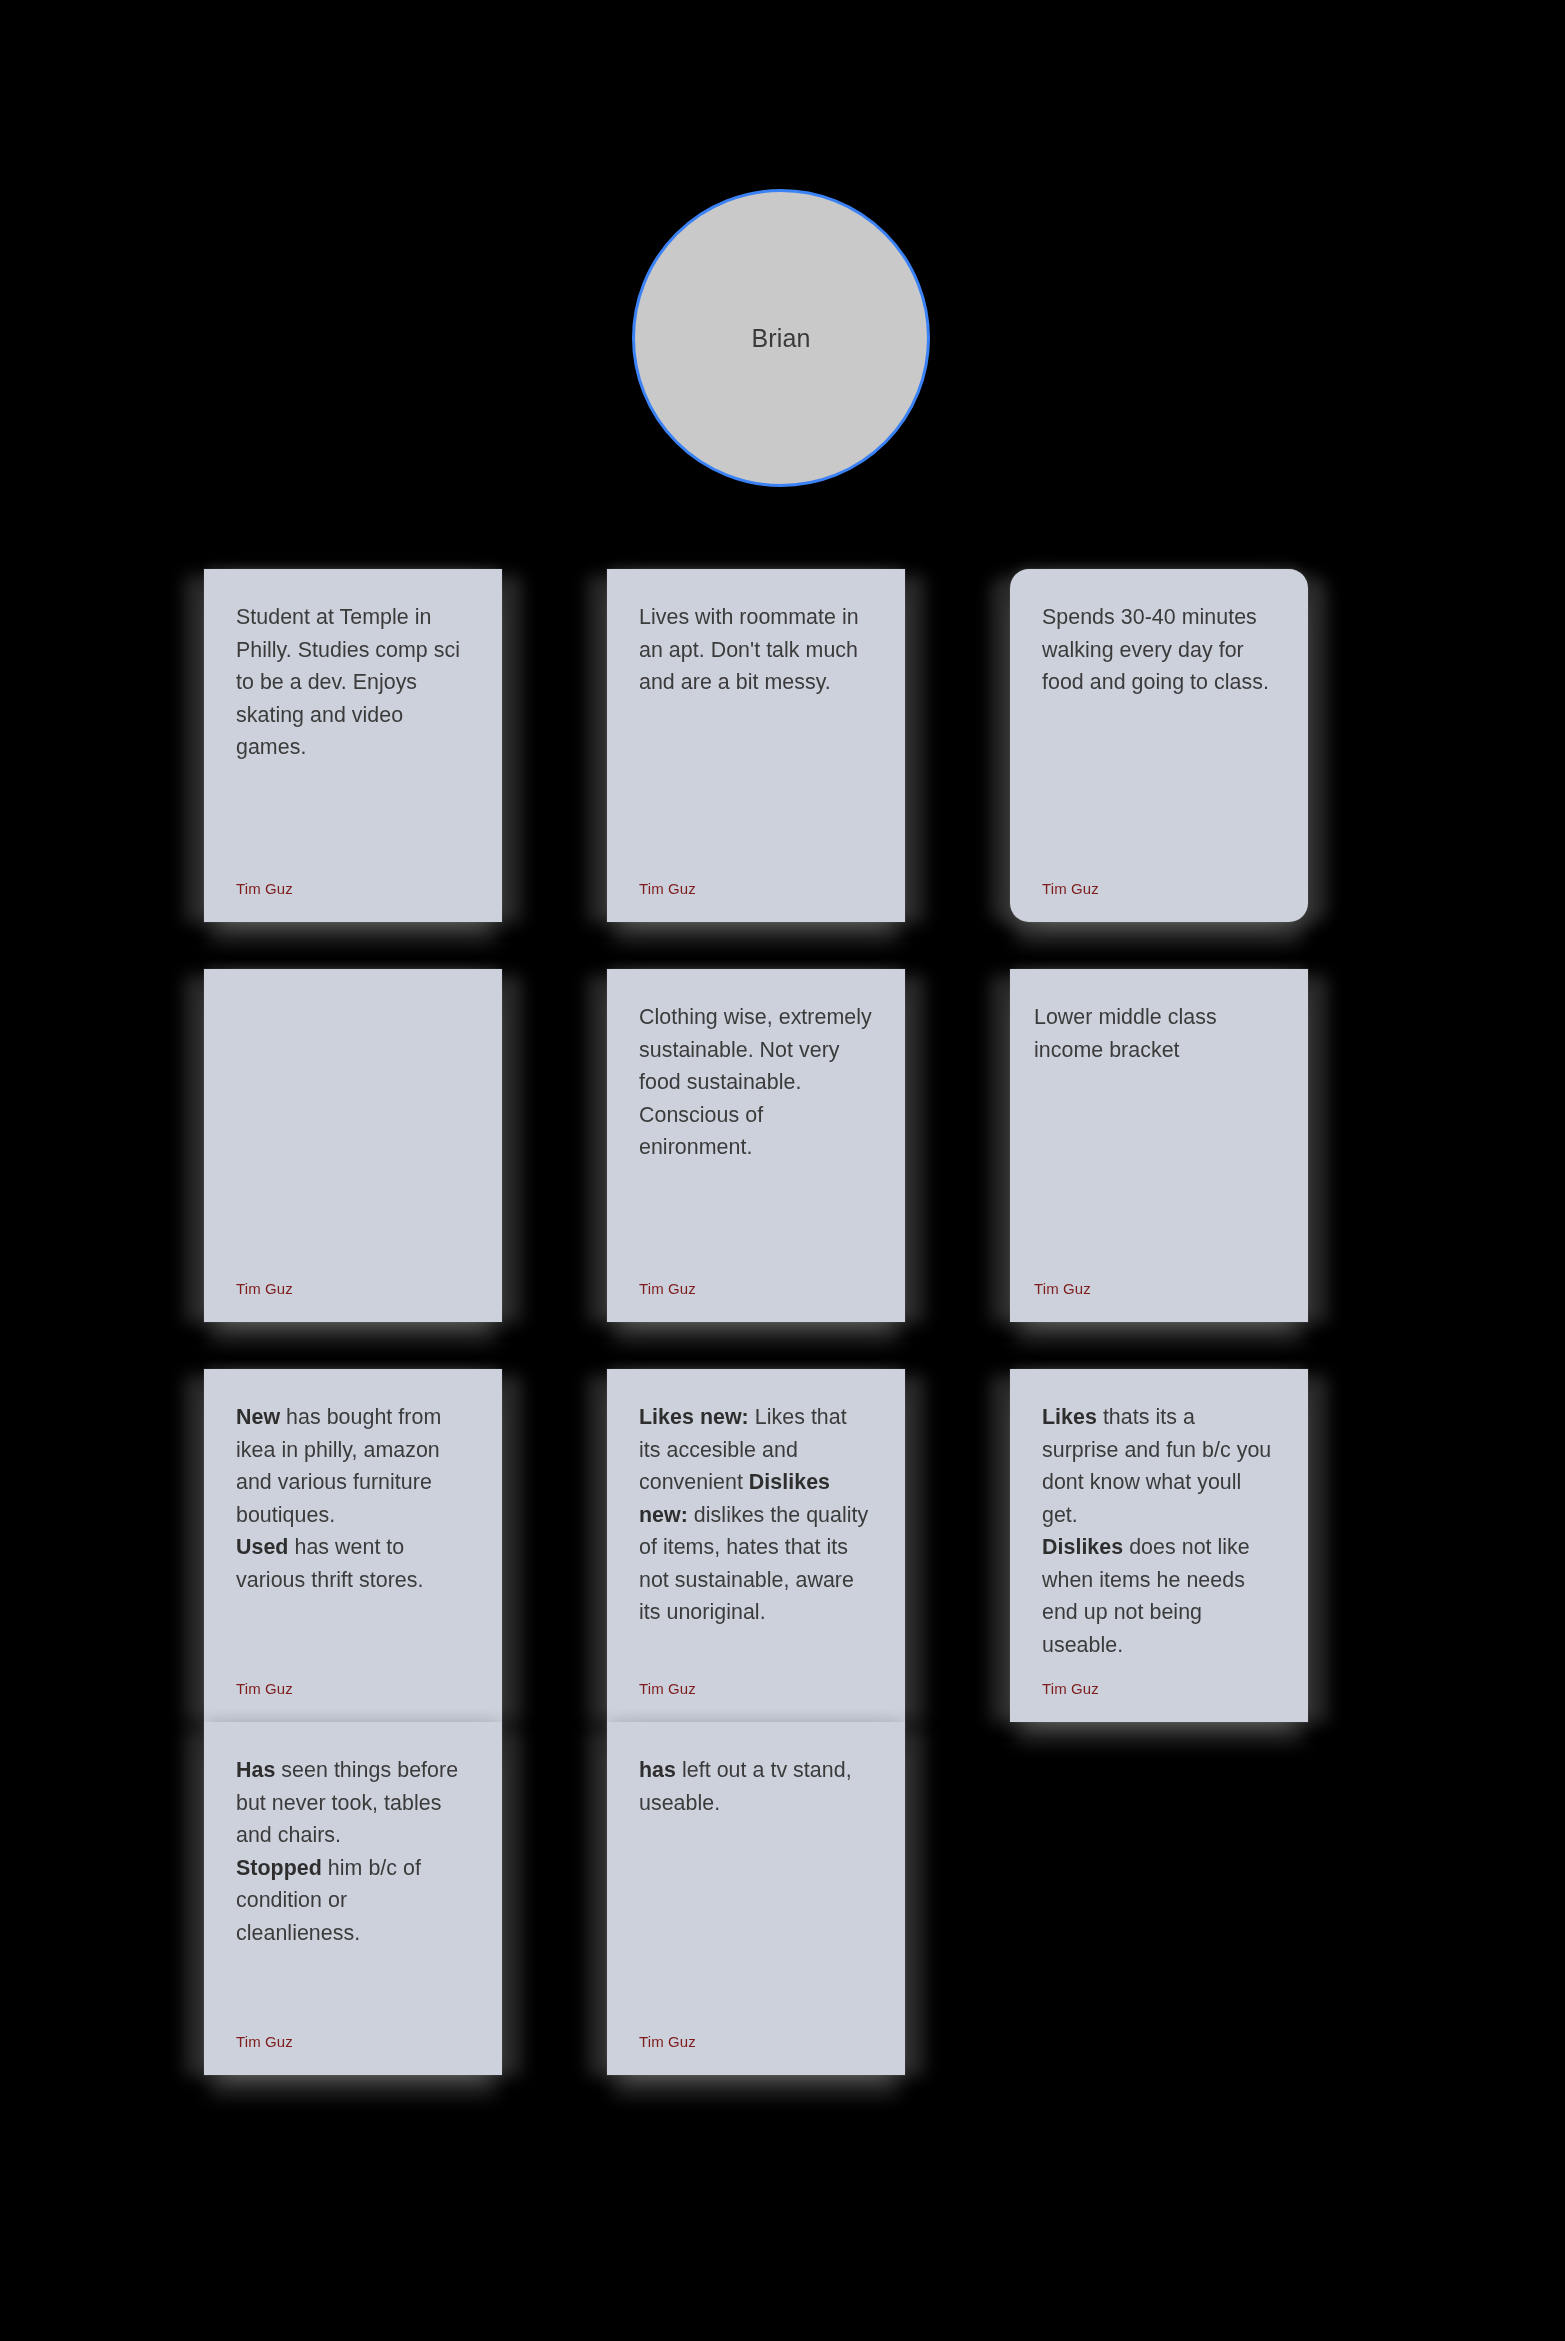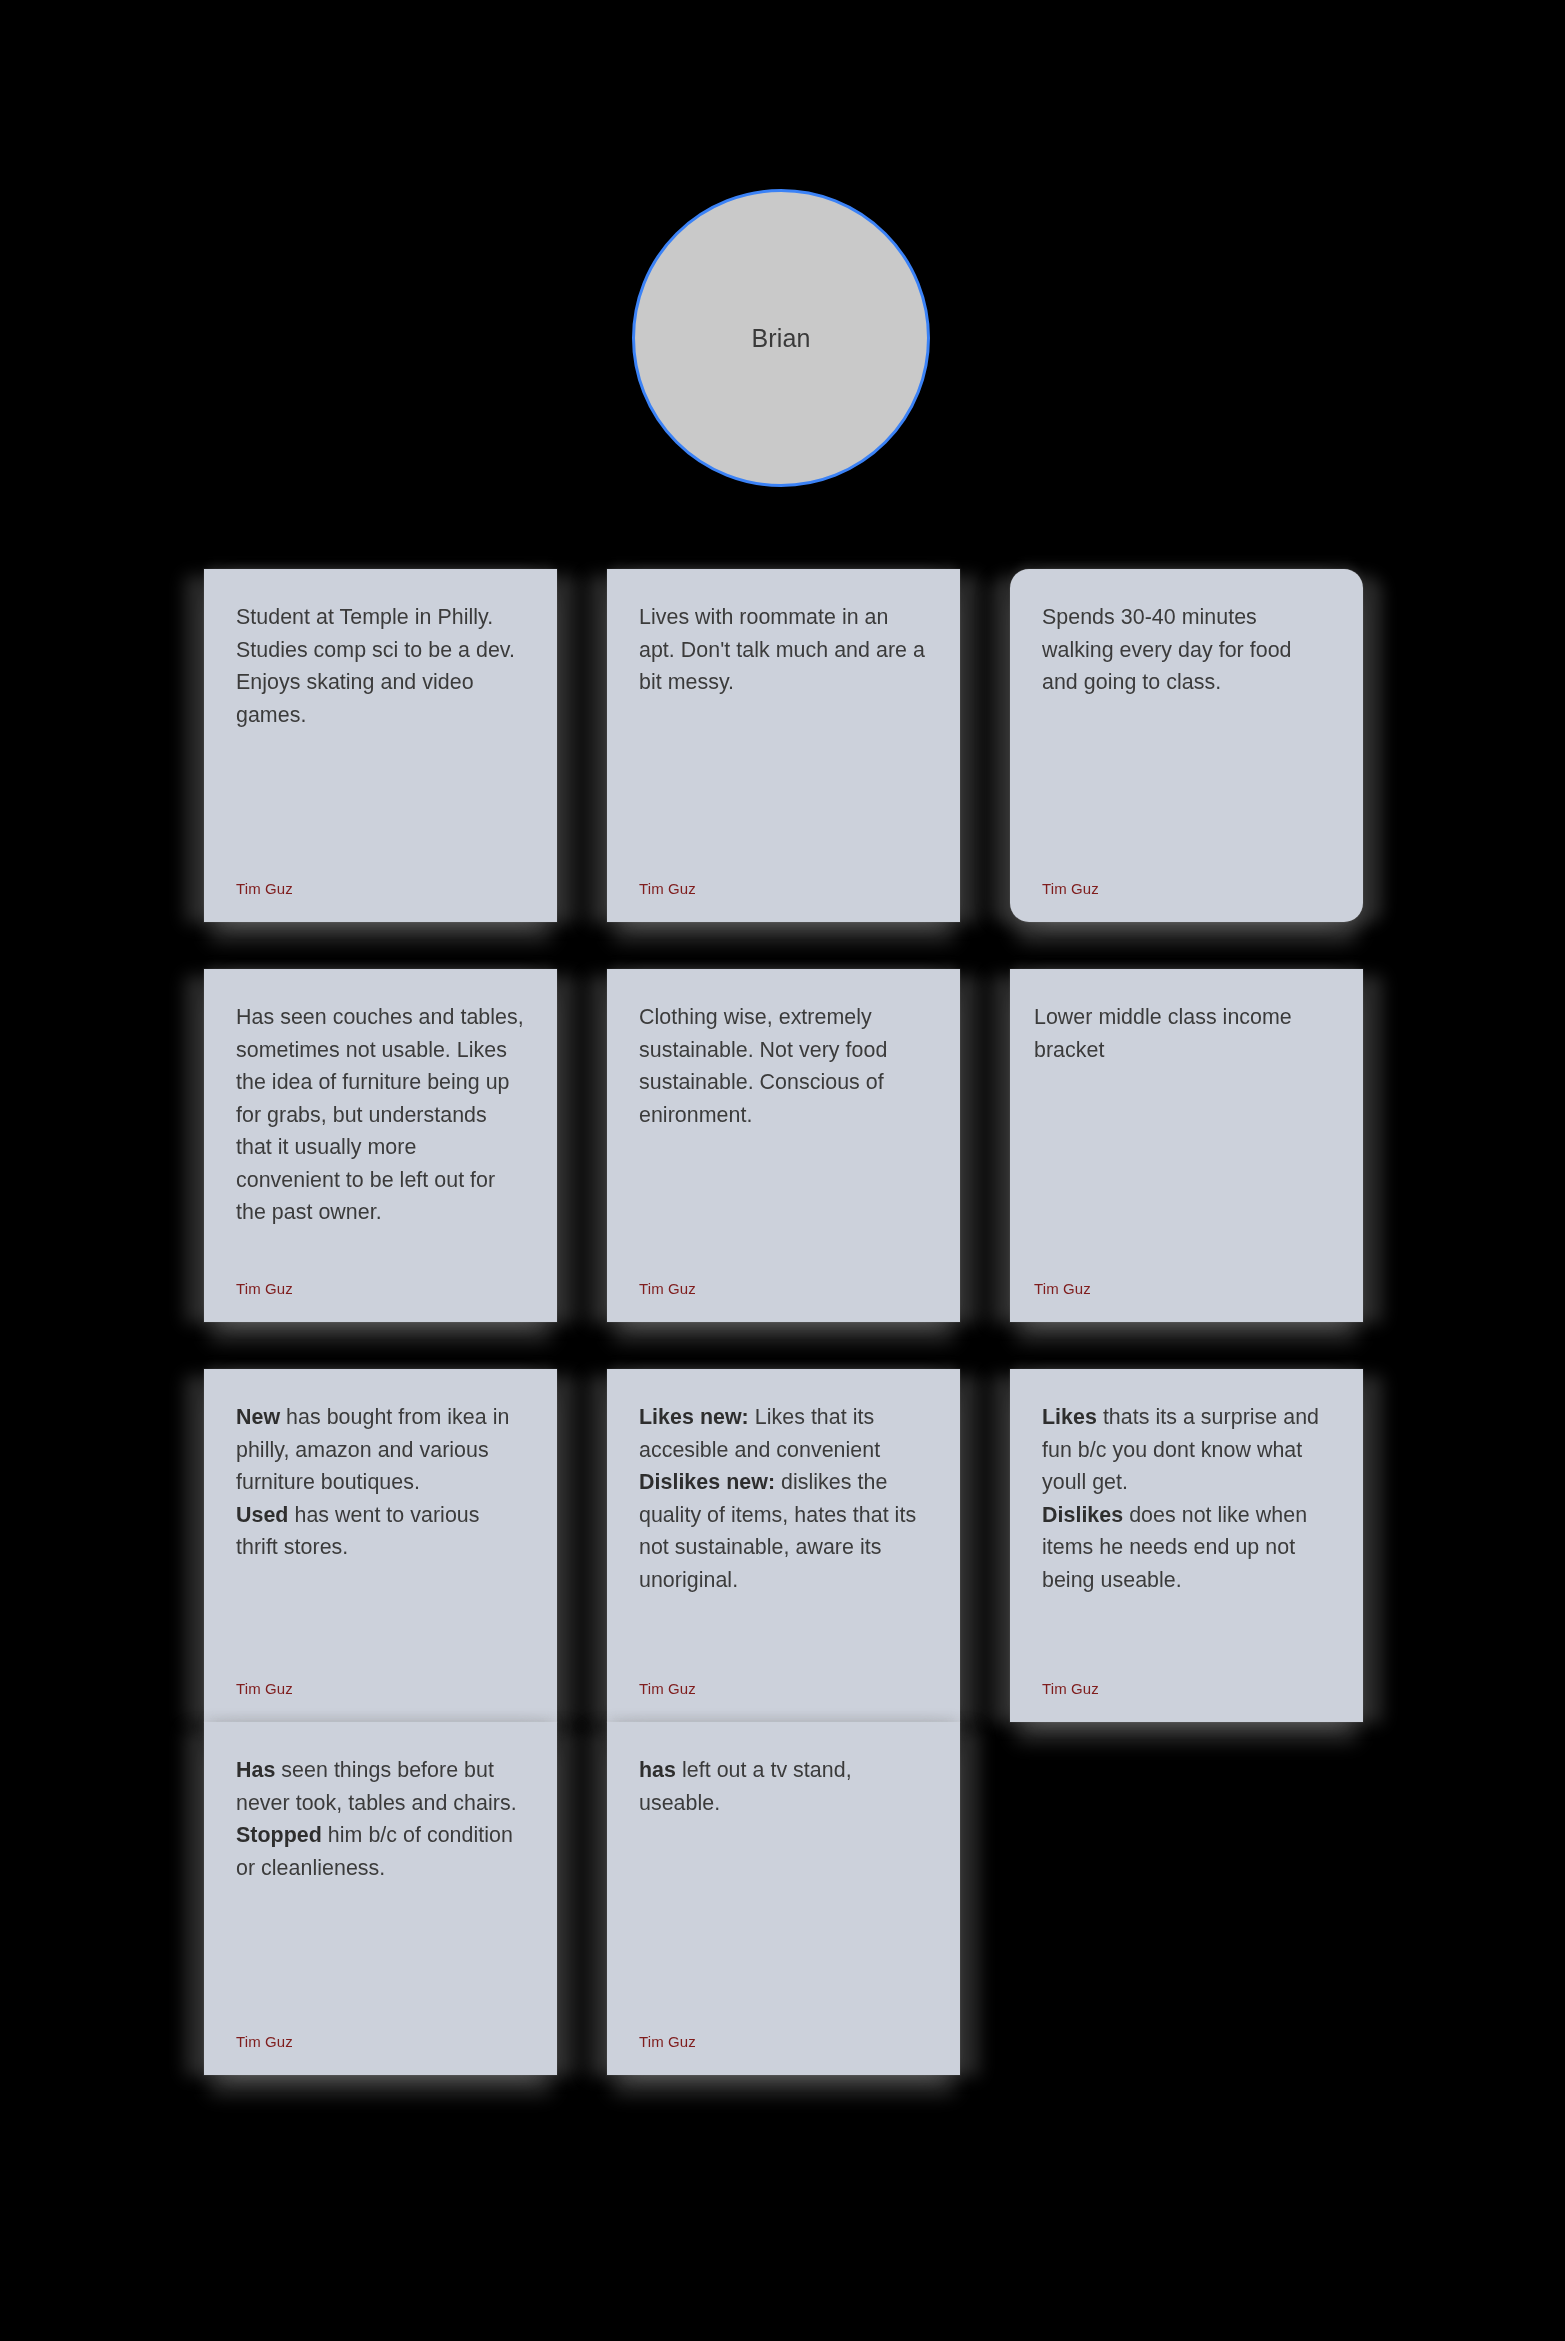--- a/index.html
+++ b/index.html
@@ -52,21 +52,21 @@
     align-items: flex-start;
   }
   .card-slot {
     width: 353px;
     margin-right: 50px;
   }
   .card-slot:last-child { margin-right: 0; }
 
   .sticky-card {
     position: relative;
-    width: 353px;
+    width: 298px;
     background: #CCD1DB;
     box-sizing: border-box;
     padding: 32px 32px 25px 32px;
     display: flex;
     flex-direction: column;
     
     box-shadow:
       0 0 0 0.7px rgba(255,255,255,0.06),
       -22px 4.4px 16px -3px rgba(140,140,140,0.30),
       22px 4.4px 16px -3px rgba(140,140,140,0.30),
@@ -139,21 +139,20 @@
         <div class="sticky-card" style="min-height: 353px; border-radius: 19px;">
           <div class="card-body"><span>Spends 30-40 minutes walking every day for food and going to class.</span></div>
           <div class="card-spacer"></div>
           <div class="card-author">Tim Guz</div>
         </div>
       </div>
     </div>
     <div class="card-row" style="margin-bottom: 47px;">
       <div class="card-slot">
         <div class="sticky-card" style="min-height: 353px;">
-          <div class="card-body"><span>Has seen couches and tables, sometimes not usable. Likes the idea of furniture being up for grabs, but understands that it usually more convenient to be left out for the past owner.</span></div>
           <div class="card-spacer"></div>
           <div class="card-author">Tim Guz</div>
         </div>
       </div>
       <div class="card-slot">
         <div class="sticky-card" style="min-height: 353px;">
           <div class="card-body"><span>Clothing wise, extremely sustainable. Not very food sustainable. Conscious of enironment.</span></div>
           <div class="card-spacer"></div>
           <div class="card-author">Tim Guz</div>
         </div>

